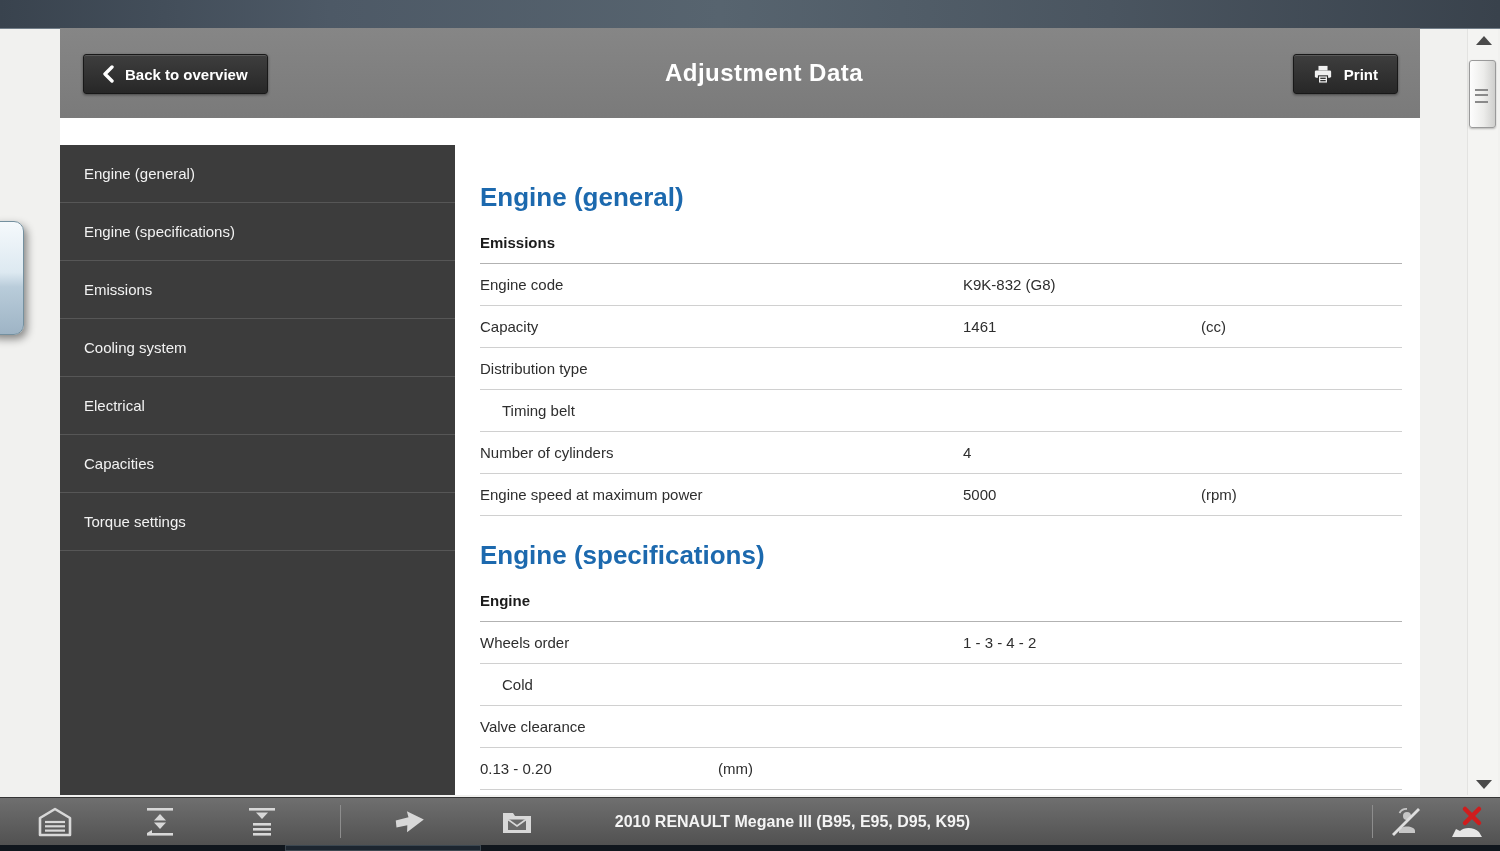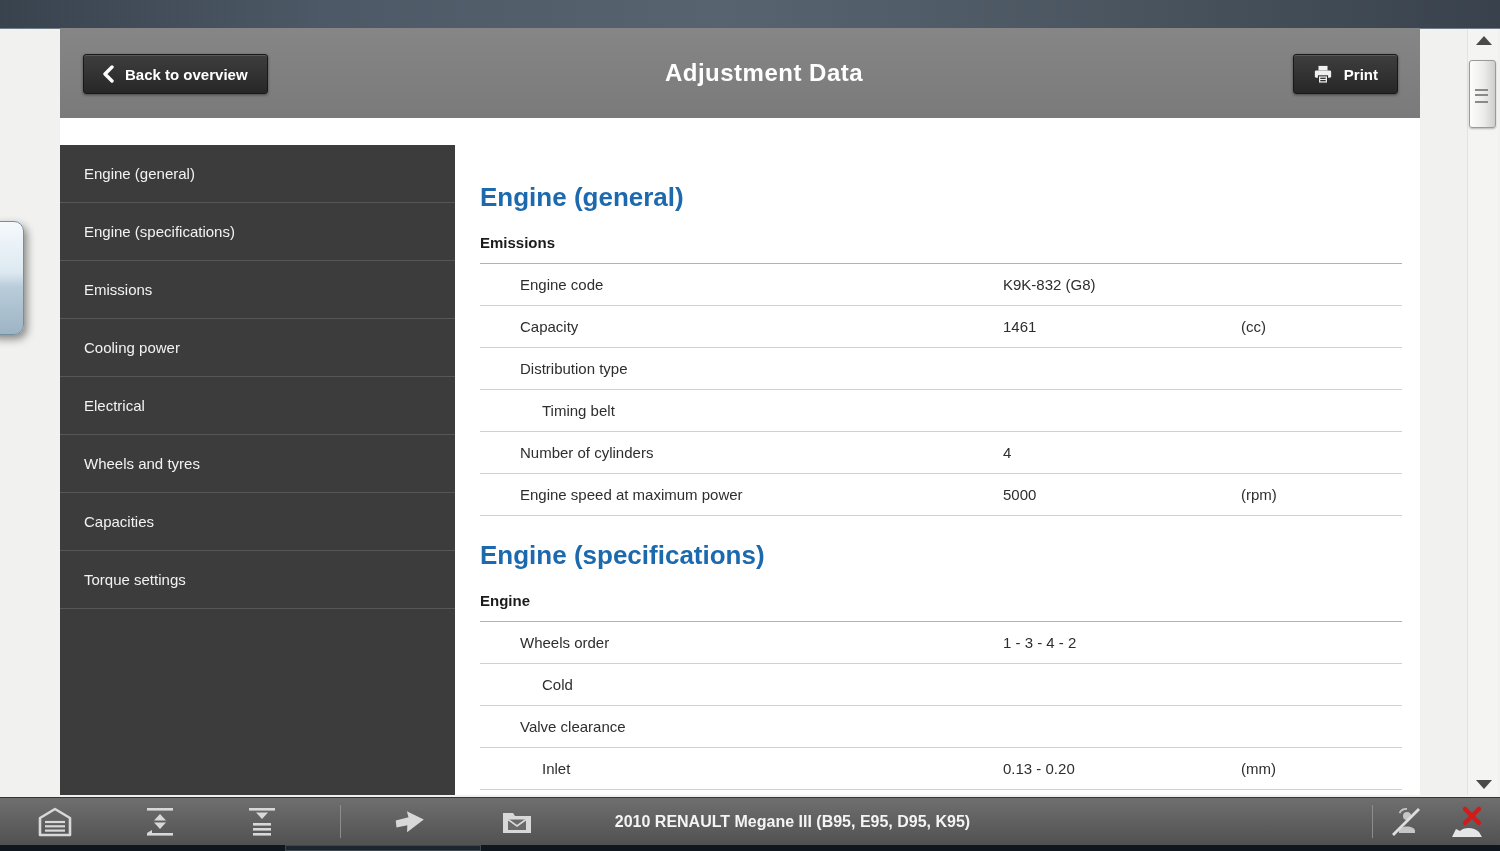--- a/index.html
+++ b/index.html
@@ -50,21 +50,21 @@
   .section-title{margin:0 0 22px;font-size:26px;font-weight:bold;color:#1c69ae;line-height:30px;}
   .section-title.later{margin-top:24px;}
   .group-head{
     font-size:15px;font-weight:bold;color:#1b1b1b;
     padding-bottom:12px;border-bottom:1px solid #b2b2b2;
   }
   .spec-row{
     display:flex;align-items:center;height:41px;border-bottom:1px solid #d0d0d0;
     font-size:15px;color:#2e2e2e;
   }
-  .spec-row .label{width:483px;flex:none;margin-left:40px;}
+  .spec-row .label{width:483px;flex:none;}
   .spec-row.indent .label{padding-left:22px;width:461px;}
   .spec-row .value{width:238px;flex:none;}
   .spec-row .unit{flex:1;}
   
   .pull-tab{
     position:absolute;left:-14px;top:221px;width:36px;height:112px;border-radius:10px;
     background:linear-gradient(#f5f9fc 0%,#dde9f1 45%,#b9ccda 58%,#9eb4c5 100%);
     border:1px solid #74909f;box-shadow:3px 4px 9px rgba(0,0,0,.45);cursor:pointer;
   }
   
@@ -127,23 +127,22 @@
     <span>Print</span>
   </div>
 </div>
 
 <div class="content-bg"></div>
 
 <div class="sidebar">
     <div class="side-item">Engine (general)</div>
     <div class="side-item">Engine (specifications)</div>
     <div class="side-item">Emissions</div>
-    <div class="side-item">Cooling power</div>
+    <div class="side-item">Cooling system</div>
     <div class="side-item">Electrical</div>
-    <div class="side-item">Wheels and tyres</div>
     <div class="side-item">Capacities</div>
     <div class="side-item">Torque settings</div>
   </div>
 
 <div class="content">
     <h1 class="section-title">Engine (general)</h1>
     <div class="group-head">Emissions</div>
     <div class="spec-row">
       <span class="label">Engine code</span>
       <span class="value">K9K-832 (G8)</span>
@@ -185,21 +184,20 @@
       <span class="label">Cold</span>
       <span class="value"></span>
       <span class="unit"></span>
     </div>
     <div class="spec-row">
       <span class="label">Valve clearance</span>
       <span class="value"></span>
       <span class="unit"></span>
     </div>
     <div class="spec-row indent">
-      <span class="label">Inlet</span>
       <span class="value">0.13 - 0.20</span>
       <span class="unit">(mm)</span>
     </div>
     <div class="spec-row indent"></div>
   </div>
 
 <div class="pull-tab"></div>
 
 <div class="scroll-track"></div>
 <div class="scroll-up"></div>

